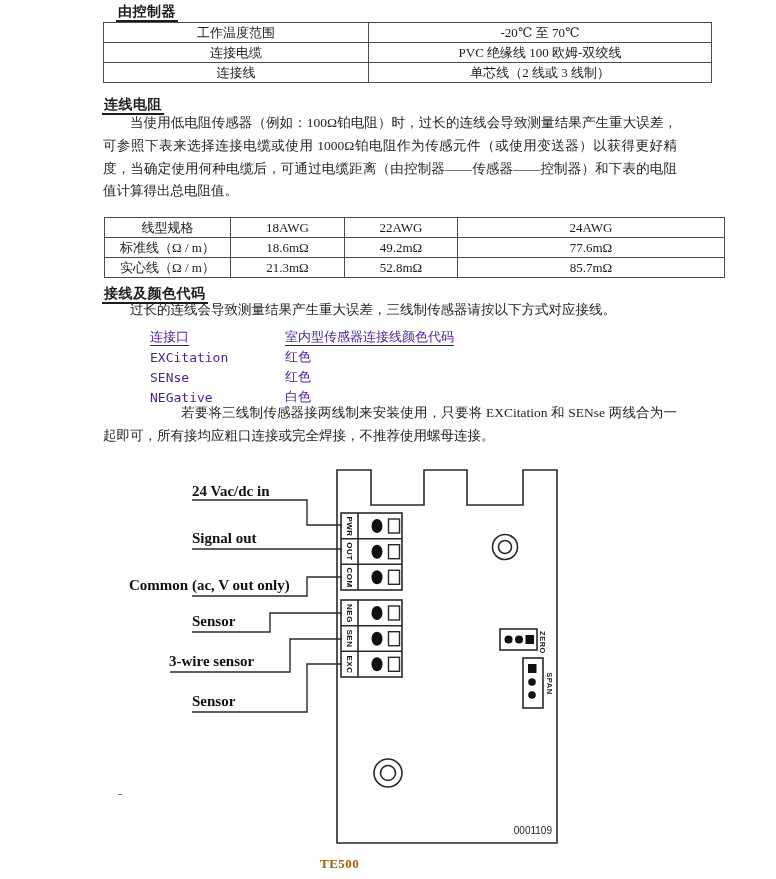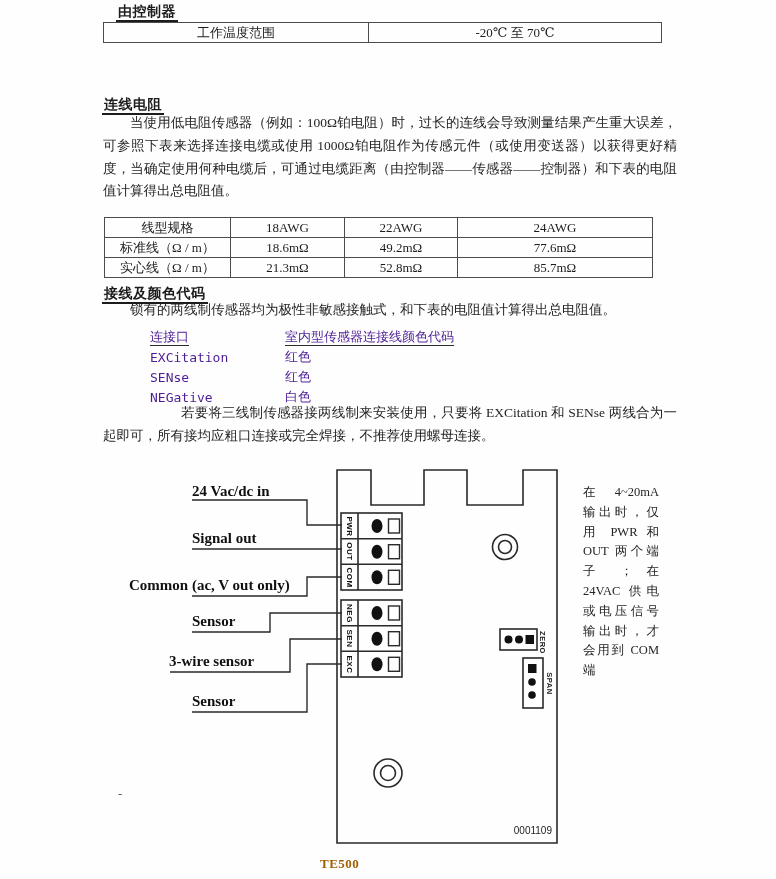--- a/index.html
+++ b/index.html
@@ -44,38 +44,46 @@
   .dash{position:absolute;left:118px;top:786px;font-size:13px;color:#555;}
   svg.overlay{position:absolute;left:0;top:0;pointer-events:none;}
 </style>
 </head>
 <body>
 
 <div class="page">
 
   <div class="hd" style="left:116px;top:4px;">由控制器</div>
 
-  <table class="doc" style="left:103px;top:22px;width:559px;">
+  <table class="doc" style="left:103px;top:22px;width:609px;">
     <colgroup>
         <col style="width:265px">
         <col>
       </colgroup>
     <tbody>
         <tr>
       <td>工作温度范围</td>
       <td>-20℃ 至 70℃</td>
     </tr>
+    <tr>
+      <td>连接电缆</td>
+      <td>PVC 绝缘线 100 欧姆-双绞线</td>
+    </tr>
+    <tr>
+      <td>连接线</td>
+      <td>单芯线（2 线或 3 线制）</td>
+    </tr>
   </tbody>
     </table>
 
   <div class="hd" style="left:102px;top:85px;margin-top:12px;">连线电阻</div>
 
   <div class="para" style="left:103px;top:112px;width:574px;text-indent:2em;">当使用低电阻传感器（例如：100Ω铂电阻）时，过长的连线会导致测量结果产生重大误差，可参照下表来选择连接电缆或使用 1000Ω铂电阻作为传感元件（或使用变送器）以获得更好精度，当确定使用何种电缆后，可通过电缆距离（由控制器——传感器——控制器）和下表的电阻值计算得出总电阻值。</div>
 
-  <table class="doc" style="left:104px;top:217px;width:549px;">
+  <table class="doc" style="left:104px;top:217px;width:621px;">
     <colgroup>
         <col style="width:126px">
         <col style="width:114px">
         <col style="width:113px">
         <col>
       </colgroup>
     <tbody>
         <tr>
       <td>线型规格</td>
       <td>18AWG</td>
@@ -92,21 +100,21 @@
       <td>实心线（Ω / m）</td>
       <td>21.3mΩ</td>
       <td>52.8mΩ</td>
       <td>85.7mΩ</td>
     </tr>
   </tbody>
     </table>
 
   <div class="hd" style="left:102px;top:286px;">接线及颜色代码</div>
 
-  <div class="para" style="left:103px;top:299px;width:574px;text-indent:2em;">锁有的两线制传感器均为极性非敏感接触式，和下表的电阻值计算得出总电阻值。</div>
+  <div class="para" style="left:103px;top:299px;width:574px;text-indent:2em;">过长的连线会导致测量结果产生重大误差，三线制传感器请按以下方式对应接线。</div>
 
   <div class="cc">
     <div class="cc-row cc-head">
       <div><span>连接口</span></div>
       <div><span>室内型传感器连接线颜色代码</span></div>
     </div>
     <div class="cc-row">
       <div class="cc-port">EXCitation</div>
       <div class="cc-val">红色</div>
     </div>
@@ -219,28 +227,16 @@
   <div class="jlabel" style="left:535px;top:628px;width:14px;height:28px;">
       <span>ZERO</span>
     </div>
   <div class="jlabel" style="left:542px;top:662px;width:14px;height:42px;">
       <span>SPAN</span>
     </div>
 
   <div class="code" style="left:500px;top:825px;width:52px;text-align:right;">0001109</div>
   <div class="model" style="left:320px;top:856px;">TE500</div>
 
-  <div class="sidenote">
-    <div>在 4~20mA</div>
-    <div>输出时，仅</div>
-    <div>用 PWR 和</div>
-    <div>OUT 两个端</div>
-    <div>子 ； 在</div>
-    <div>24VAC 供电</div>
-    <div>或电压信号</div>
-    <div>输出时，才</div>
-    <div>会用到 COM</div>
-    <div>端</div>
-  </div>
 
   <div class="dash">-</div>
 
 </div>
 
 </body></html>

